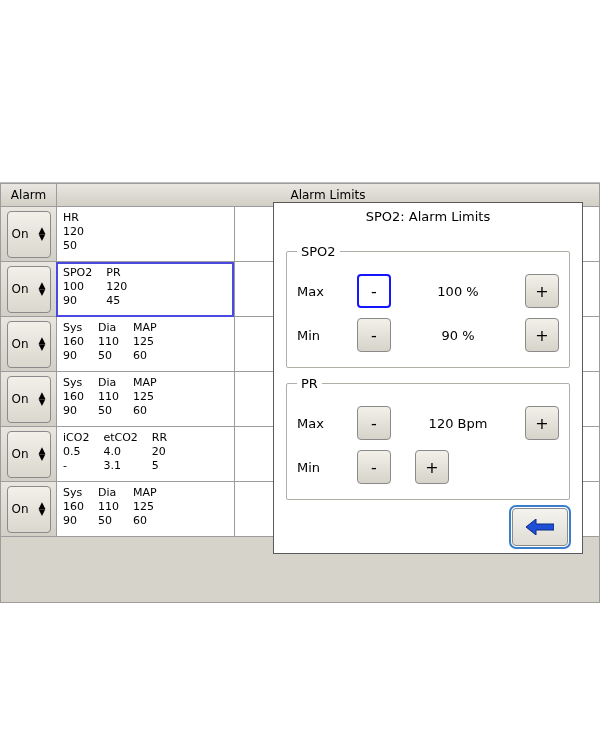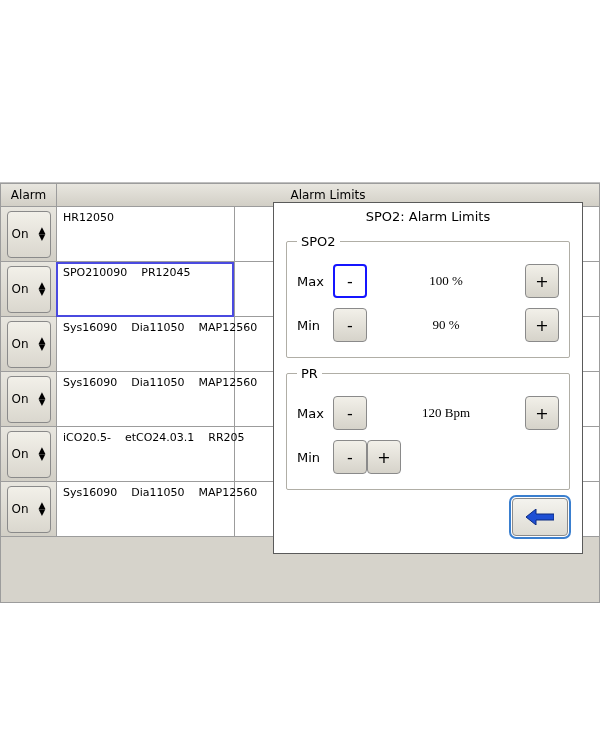--- a/index.html
+++ b/index.html
@@ -73,21 +73,21 @@
     line-height: 14px;
     position: relative;
   }
   .cell-blank {
     flex: 1;
     background: #ffffff;
     border-left: none;
   }
   .cell-blank.with-left { border-left: 1px solid #9c9c9c; }
   .data-cols { display: flex; gap: 14px; }
-  .data-col { display: flex; flex-direction: row; }
+  .data-col { display: flex; flex-direction: column; }
   .data-col span { white-space: pre; }
   .row.selected .cell-data { outline: 2px solid #4a4ae0; outline-offset: -2px; z-index: 2; }
 
   .bottom-pad {
     height: 66px;
     background: #d6d3cb;
     border: 1px solid #9c9c9c;
     border-top: none;
     box-sizing: border-box;
   }
@@ -99,53 +99,53 @@
     width: 310px; height: 352px;
     background: #ffffff;
     border: 1px solid #5a5a5a;
     box-sizing: border-box;
     z-index: 10;
     padding: 6px 12px 8px 12px;
   }
   .popup-title {
     text-align: center;
     font-size: 13px;
-    margin-bottom: 10px;
+    margin-bottom: 20px;
   }
   fieldset {
     border: 1px solid #b0aea6;
     border-radius: 2px;
     margin: 0 0 8px 0;
     padding: 10px 10px 10px 10px;
   }
   legend { font-size: 13px; padding: 0 4px; }
   .limit-row {
     display: flex; align-items: center;
     height: 44px;
+    gap: 24px;
   }
   .limit-row .lbl { width: 36px; font-size: 13px; }
   .sq-btn {
     width: 34px; height: 34px;
     background: linear-gradient(#f2f0e9, #d6d3ca);
     border: 1px solid #8a8a8a;
     border-radius: 4px;
     display: flex; align-items: center; justify-content: center;
     font-size: 16px;
     cursor: pointer;
     box-sizing: border-box;
   }
   .sq-btn.focused {
     border: 2px solid #1515ff;
     background: #ffffff;
   }
   .limit-val {
     flex: 1;
     text-align: center;
     font-size: 13px;
-    font-family: Liberation Serif, serif;
   }
   .back-btn-row {
     display: flex; justify-content: flex-end;
     margin-top: 4px; margin-right: 2px;
   }
   .back-btn {
     width: 54px; height: 36px;
     background: linear-gradient(#f4f3ee, #dedcd4);
     border: 1px solid #8a8a8a;
     border-radius: 4px;

